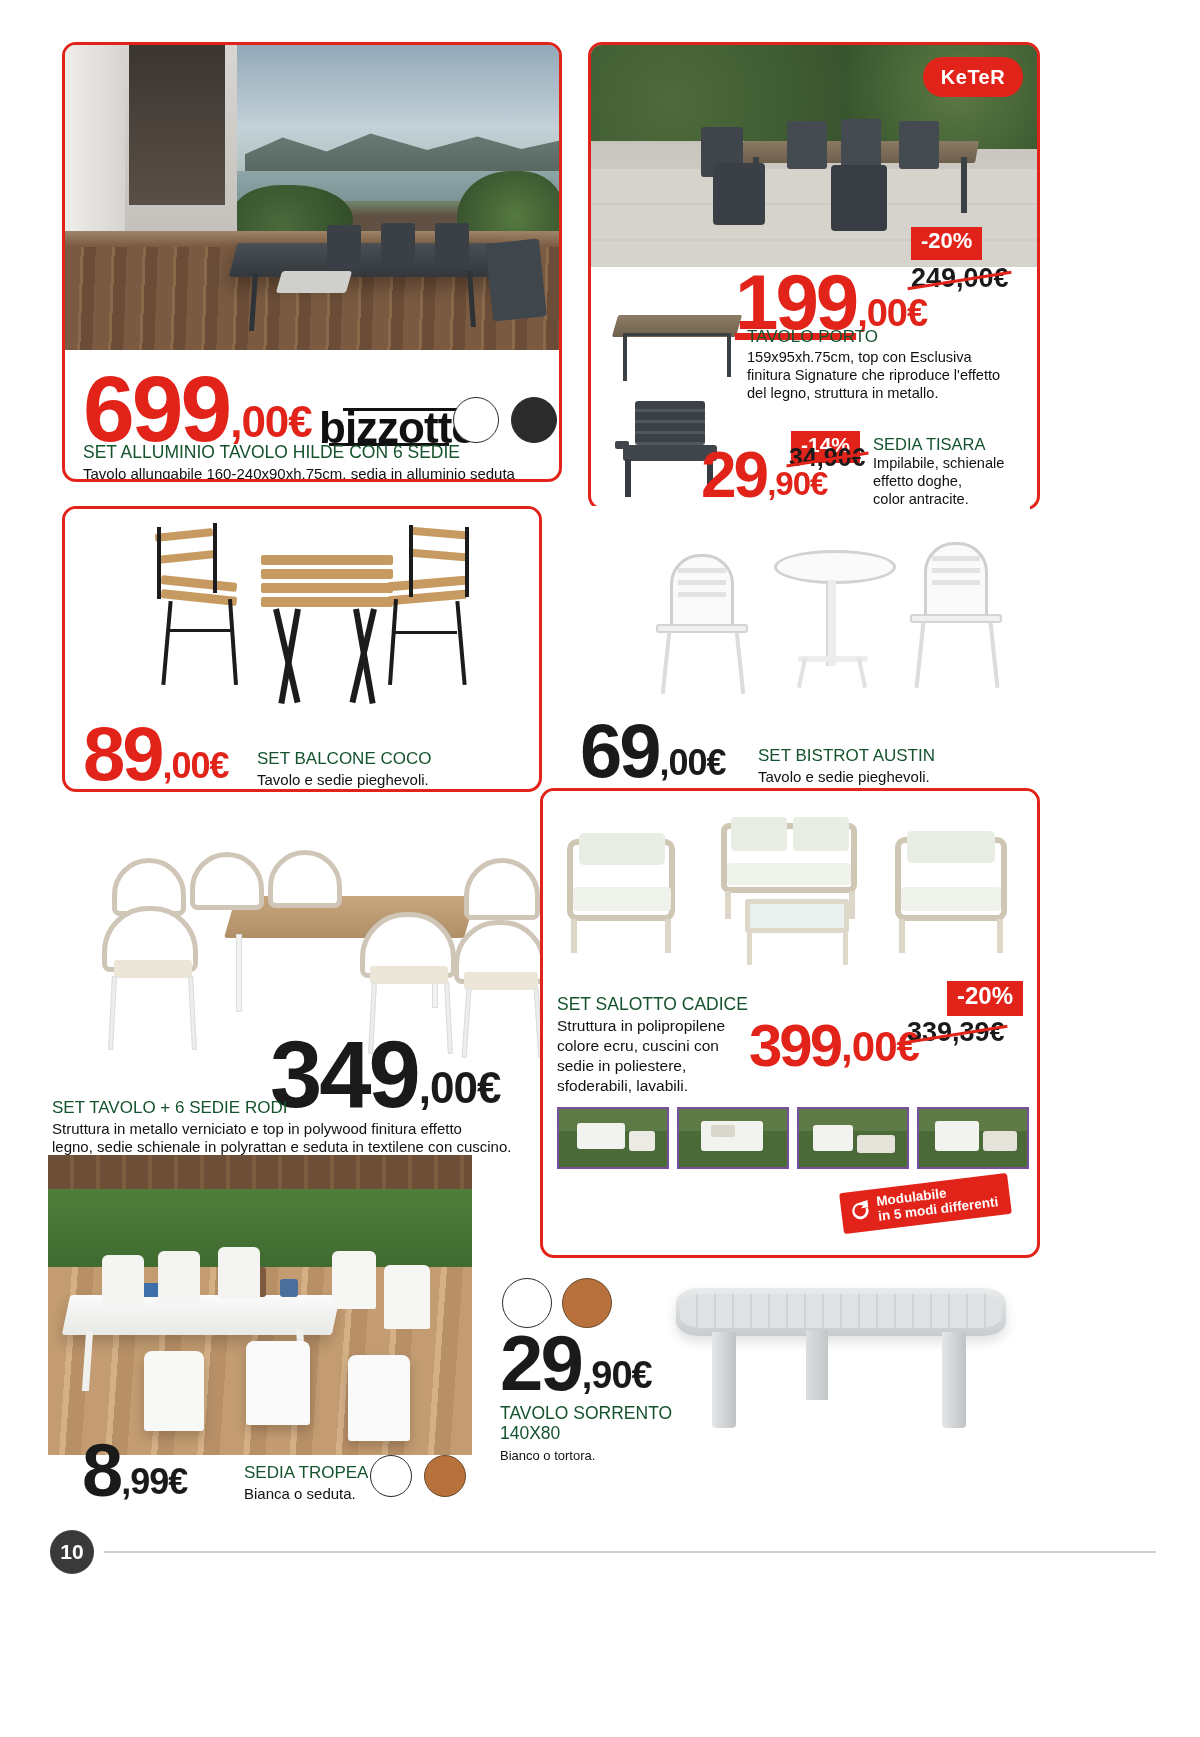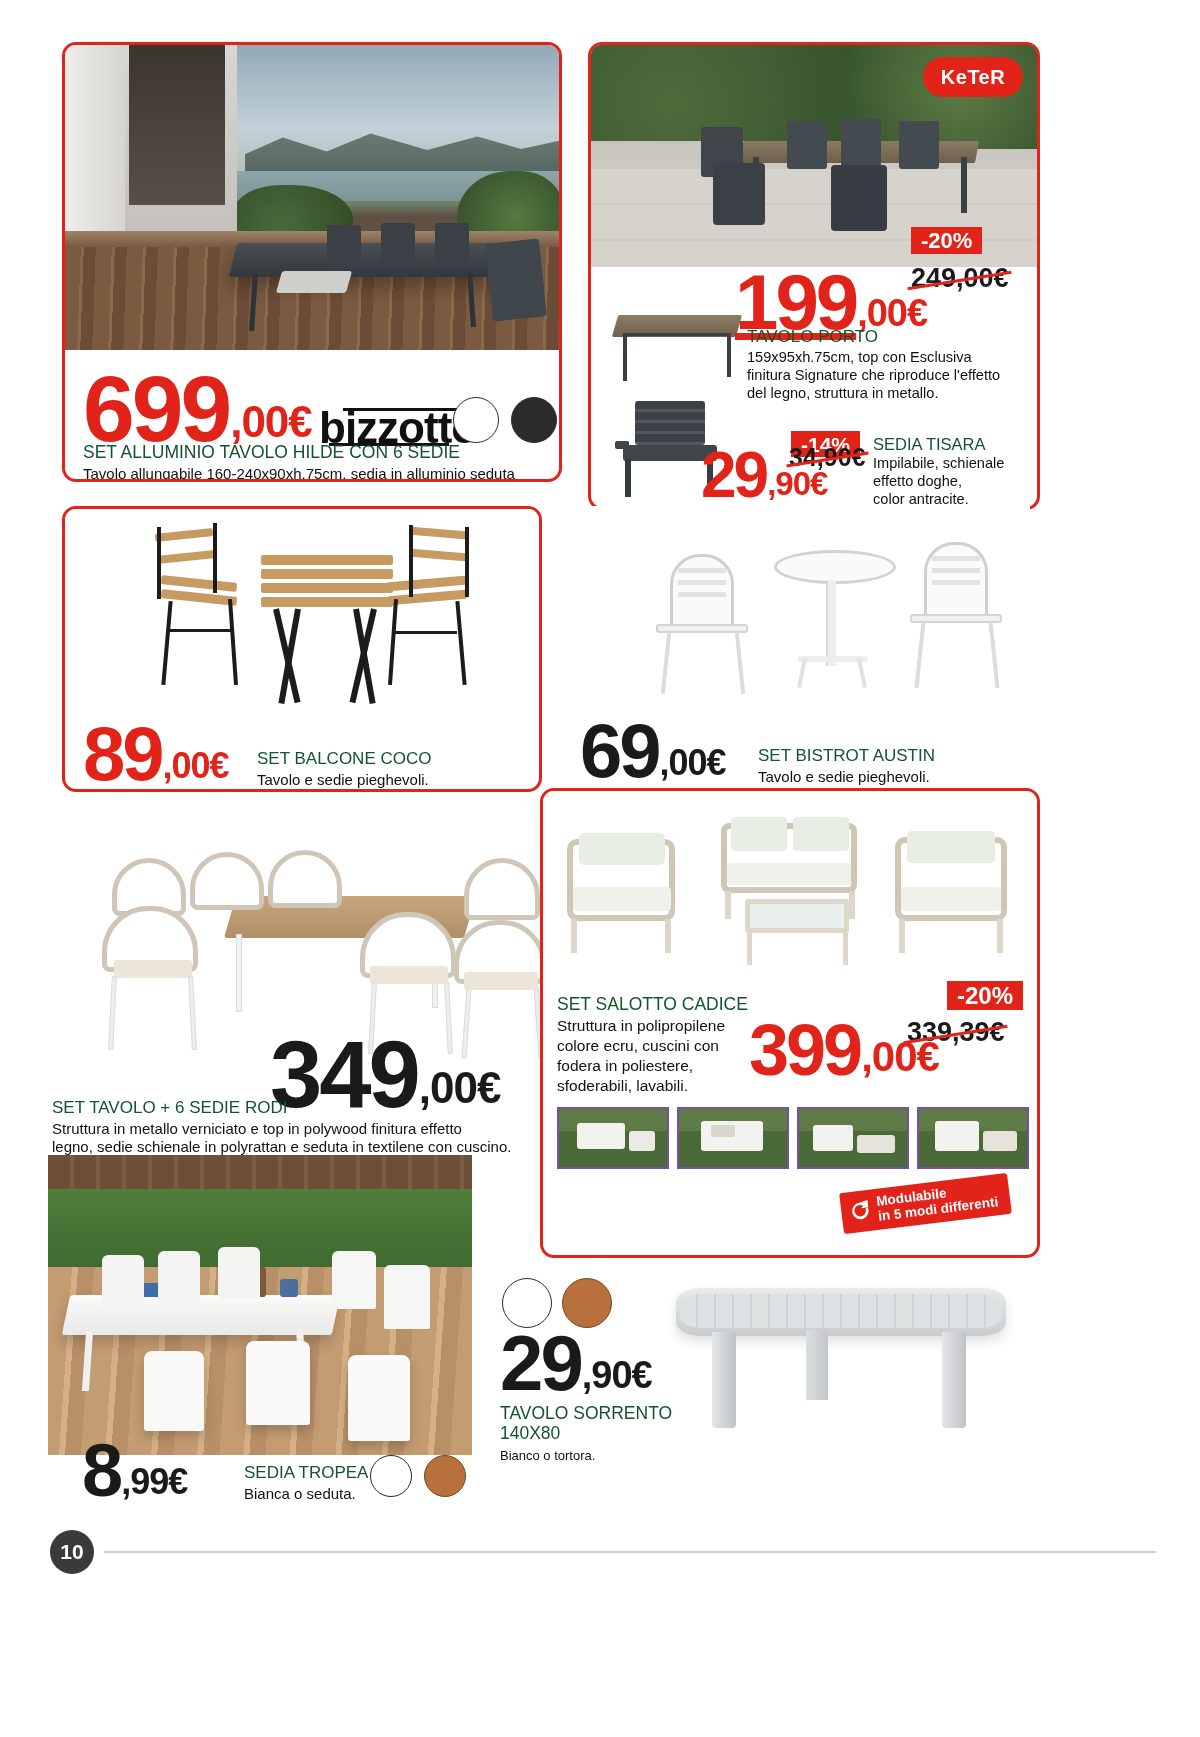--- a/index.html
+++ b/index.html
@@ -41,21 +41,21 @@
   .old-price {
     position:relative; font-weight:bold; color:#1a1a1a;
     display:inline-block; white-space:nowrap;
   }
   .old-price::after {
     content:""; position:absolute; left:-4%; right:-4%; top:52%;
     height:3px; background:#e2231a; transform:rotate(-9deg);
   }
   .badge-disc {
     background:#e2231a; color:#fff; font-weight:bold;
-    display:inline-block; padding:2px 10px 1px; line-height:1.1;
+    display:inline-block; padding:2px 10px 7px; line-height:1.1;
   }
 
   .prod-title { font-weight:normal; color:#14532d; line-height:1.12; }
   .prod-desc  { color:#111; line-height:1.21; }
 
   .swatch {
     border-radius:50%; border:1.6px solid #2b2b2b; display:inline-block;
   }
 
   
@@ -391,27 +391,27 @@
                   border:6px solid #cfc6b4;border-radius:10px;background:#fff;"></div>
       <div style="position:absolute;left:364px;top:40px;width:88px;height:32px;background:#e8eee4;border-radius:5px;"></div>
       <div style="position:absolute;left:358px;top:96px;width:100px;height:24px;background:#eef2ea;border-radius:4px;"></div>
       <div style="position:absolute;left:356px;top:128px;width:6px;height:34px;background:#ddd7c9;"></div>
       <div style="position:absolute;left:454px;top:128px;width:6px;height:34px;background:#ddd7c9;"></div>
     </div>
 
     <div class="prod-title" style="position:absolute;left:14px;top:204px;font-size:17.5px;">SET SALOTTO CADICE</div>
     <div class="prod-desc" style="position:absolute;left:14px;top:226px;font-size:15.5px;">Struttura in polipropilene</div>
     <div class="prod-desc" style="position:absolute;left:14px;top:246px;font-size:15.5px;">colore ecru, cuscini con</div>
-    <div class="prod-desc" style="position:absolute;left:14px;top:266px;font-size:15.5px;">fodera in poliestere,</div>
+    <div class="prod-desc" style="position:absolute;left:14px;top:266px;font-size:15.5px;">sedie in poliestere,</div>
     <div class="prod-desc" style="position:absolute;left:14px;top:286px;font-size:15.5px;">sfoderabili, lavabili.</div>
 
     <div class="badge-disc" style="position:absolute;left:404px;top:190px;font-size:24px;">-20%</div>
 
     <div class="price" style="position:absolute;left:206px;top:230px;">
-      <span class="int red" style="font-size:72px;">399</span>
+      <span class="int red" style="font-size:60px;">399</span>
       <span class="dec red" style="font-size:42px;padding-bottom:6px;">,00€</span>
     </div>
 
     <span class="old-price" style="position:absolute;left:364px;top:226px;font-size:27px;">339,39€</span>
 
     <div class="thumb" style="position:absolute;left:14px;top:316px;width:112px;height:62px;
                 background:linear-gradient(180deg,#5e7a46 0 38%,#4a6b38 38% 100%);">
       <div style="position:absolute;left:18px;top:14px;width:48px;height:26px;background:#f2f2ee;border-radius:3px;"></div>
       <div style="position:absolute;left:70px;top:22px;width:26px;height:20px;background:#eceae4;border-radius:3px;"></div>
     </div>

